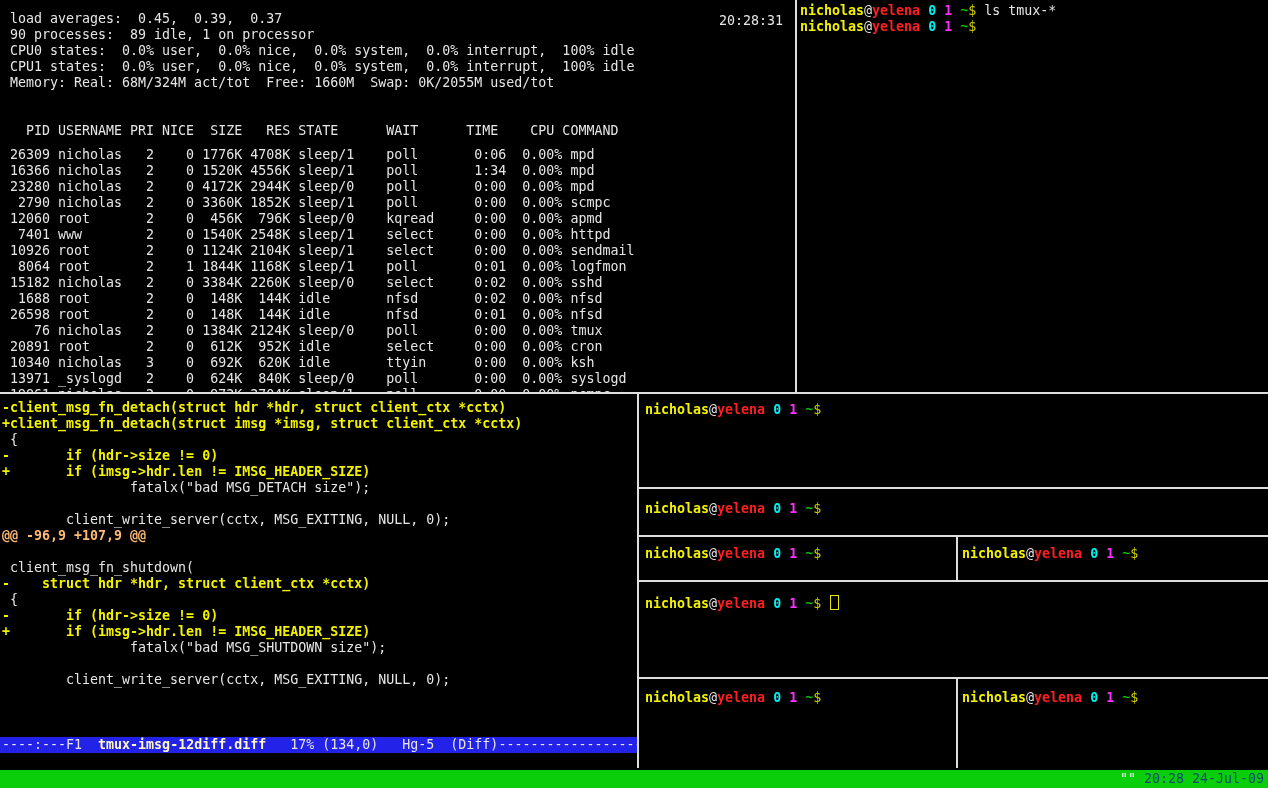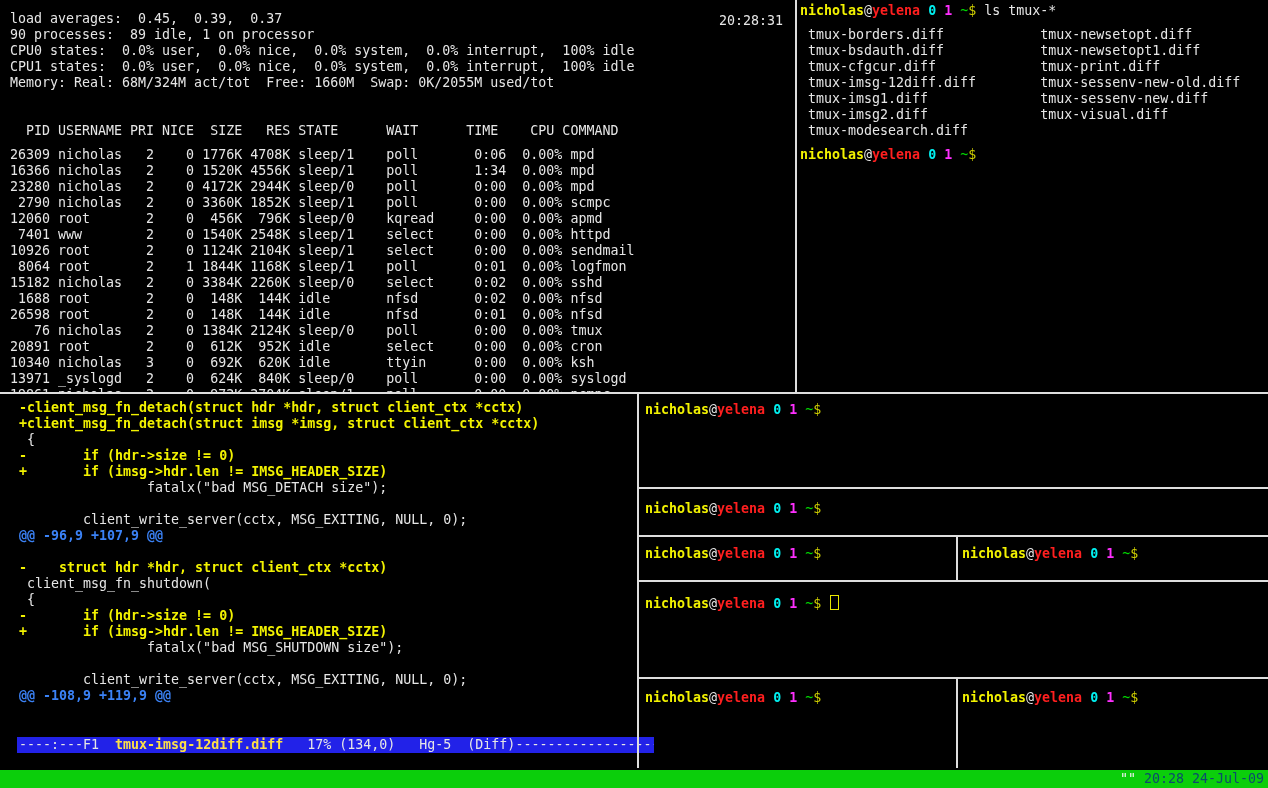--- a/index.html
+++ b/index.html
@@ -12,25 +12,25 @@
   .c-yellow{color:#f2f200;font-weight:bold;}
   .c-olive{color:#cdcd00;}
   .c-red{color:#ff1f1f;font-weight:bold;}
   .c-cyan{color:#00efef;font-weight:bold;}
   .c-magenta{color:#ff2fff;font-weight:bold;}
   .c-green{color:#00d800;}
   .c-white{color:#e6e6e6;}
   .dl{height:16px;white-space:pre;}
   .dl.yellow{color:#f2f200;font-weight:bold;}
   .dl.white{color:#e6e6e6;}
-  .dl.green{color:#3b82f6;font-weight:bold;}
+  .dl.green{color:#fdba74;font-weight:bold;}
   #clock{position:absolute;top:13px;right:12px;color:#e6e6e6;}
   #emacs-modeline{position:absolute;left:0;top:343px;width:637px;height:16px;
                   background:#2222e8;color:#e6e6e6;white-space:pre;padding-left:2px;box-sizing:border-box;}
-  .ml-file{color:#fde047;font-weight:bold;margin-top:32px;}
+  .ml-file{color:#fef9c3;font-weight:bold;margin-top:32px;}
   .cursor{display:inline-block;width:7px;height:13px;border:1px solid #e8e800;
           vertical-align:-2px;margin-left:9px;}
   #status-bar{position:absolute;left:0;top:770px;width:1268px;height:18px;background:#0bce0b;
               color:#000;line-height:18px;white-space:pre;padding-left:2px;box-sizing:border-box;}
   #status-right{position:absolute;right:4px;top:0;height:18px;line-height:18px;white-space:pre;}
   .seg-plain{color:#0c4a6e;}
   .seg-title{color:#f2f2f2;}
 </style>
 </head>
 <body>
@@ -62,53 +62,45 @@
 10340 nicholas   3    0  692K  620K idle       ttyin      0:00  0.00% ksh
 13971 _syslogd   2    0  624K  840K sleep/0    poll       0:00  0.00% syslogd
 19861 nicholas   2    0  972K 2704K sleep/1    poll       0:00  0.00% ncmpc
 27153 nicholas   2    0 1500K   11M sleep/0    select     0:00  0.00% emacs</pre>
   </div>
 
   <div class="border" style="left:795px;top:0;width:2px;height:392px;"></div>
 
   <div class="pane" id="pane-ls" style="left:798px;top:0;width:470px;height:392px;padding:3px 0 0 2px;box-sizing:border-box;">
     <div class="term-line"><span class="c-yellow">nicholas</span><span class="c-white">@</span><span class="c-red">yelena</span><span> </span><span class="c-cyan">0</span><span> </span><span class="c-magenta">1</span><span> </span><span class="c-green">~</span><span class="c-olive">$</span><span class="c-white"> ls tmux-*</span></div>
-    <pre>tmux-borders.diff            tmux-newsetopt.diff
-tmux-bsdauth.diff            tmux-newsetopt1.diff
-tmux-cfgcur.diff             tmux-print.diff
-tmux-imsg-12diff.diff        tmux-sessenv-new-old.diff
-tmux-imsg1.diff              tmux-sessenv-new.diff
-tmux-imsg2.diff              tmux-visual.diff
-tmux-modesearch.diff</pre>
     <div class="term-line"><span class="c-yellow">nicholas</span><span class="c-white">@</span><span class="c-red">yelena</span><span> </span><span class="c-cyan">0</span><span> </span><span class="c-magenta">1</span><span> </span><span class="c-green">~</span><span class="c-olive">$</span></div>
   </div>
 
   <div class="border" style="left:0;top:392px;width:1268px;height:2px;"></div>
 
-  <div class="pane" id="pane-emacs" style="left:17px;top:394px;width:637px;height:374px;">
+  <div class="pane" id="pane-emacs" style="left:0;top:394px;width:637px;height:374px;">
     <div style="padding:6px 0 0 2px;">
         <div class="dl yellow">-client_msg_fn_detach(struct hdr *hdr, struct client_ctx *cctx)</div>
         <div class="dl yellow">+client_msg_fn_detach(struct imsg *imsg, struct client_ctx *cctx)</div>
         <div class="dl white"> {</div>
         <div class="dl yellow">-       if (hdr-&gt;size != 0)</div>
         <div class="dl yellow">+       if (imsg-&gt;hdr.len != IMSG_HEADER_SIZE)</div>
         <div class="dl white">                fatalx("bad MSG_DETACH size");</div>
         <div class="dl white"></div>
         <div class="dl white">        client_write_server(cctx, MSG_EXITING, NULL, 0);</div>
         <div class="dl green">@@ -96,9 +107,9 @@</div>
         <div class="dl white"></div>
+        <div class="dl white"> client_msg_fn_shutdown(</div>
         <div class="dl yellow">-    struct hdr *hdr, struct client_ctx *cctx)</div>
-        <div class="dl white"> client_msg_fn_shutdown(</div>
         <div class="dl white"> {</div>
         <div class="dl yellow">-       if (hdr-&gt;size != 0)</div>
         <div class="dl yellow">+       if (imsg-&gt;hdr.len != IMSG_HEADER_SIZE)</div>
         <div class="dl white">                fatalx("bad MSG_SHUTDOWN size");</div>
         <div class="dl white"></div>
         <div class="dl white">        client_write_server(cctx, MSG_EXITING, NULL, 0);</div>
-        <div class="dl green">@@ -108,9 +119,9 @@</div>
       </div>
     <div id="emacs-modeline"><span>----:---F1  </span><span class="ml-file">tmux-imsg-12diff.diff</span><span>   17% (134,0)   Hg-5  (Diff)</span><span>--------------------</span></div>
     <div style="position:absolute;left:0;top:359px;width:637px;height:15px;"></div>
   </div>
 
   <div class="border" style="left:637px;top:394px;width:2px;height:374px;"></div>
 
   <div class="pane" style="left:639px;top:394px;width:629px;height:93px;padding:8px 0 0 6px;box-sizing:border-box;">
     <div class="term-line"><span class="c-yellow">nicholas</span><span class="c-white">@</span><span class="c-red">yelena</span><span> </span><span class="c-cyan">0</span><span> </span><span class="c-magenta">1</span><span> </span><span class="c-green">~</span><span class="c-olive">$</span></div>
   </div>

